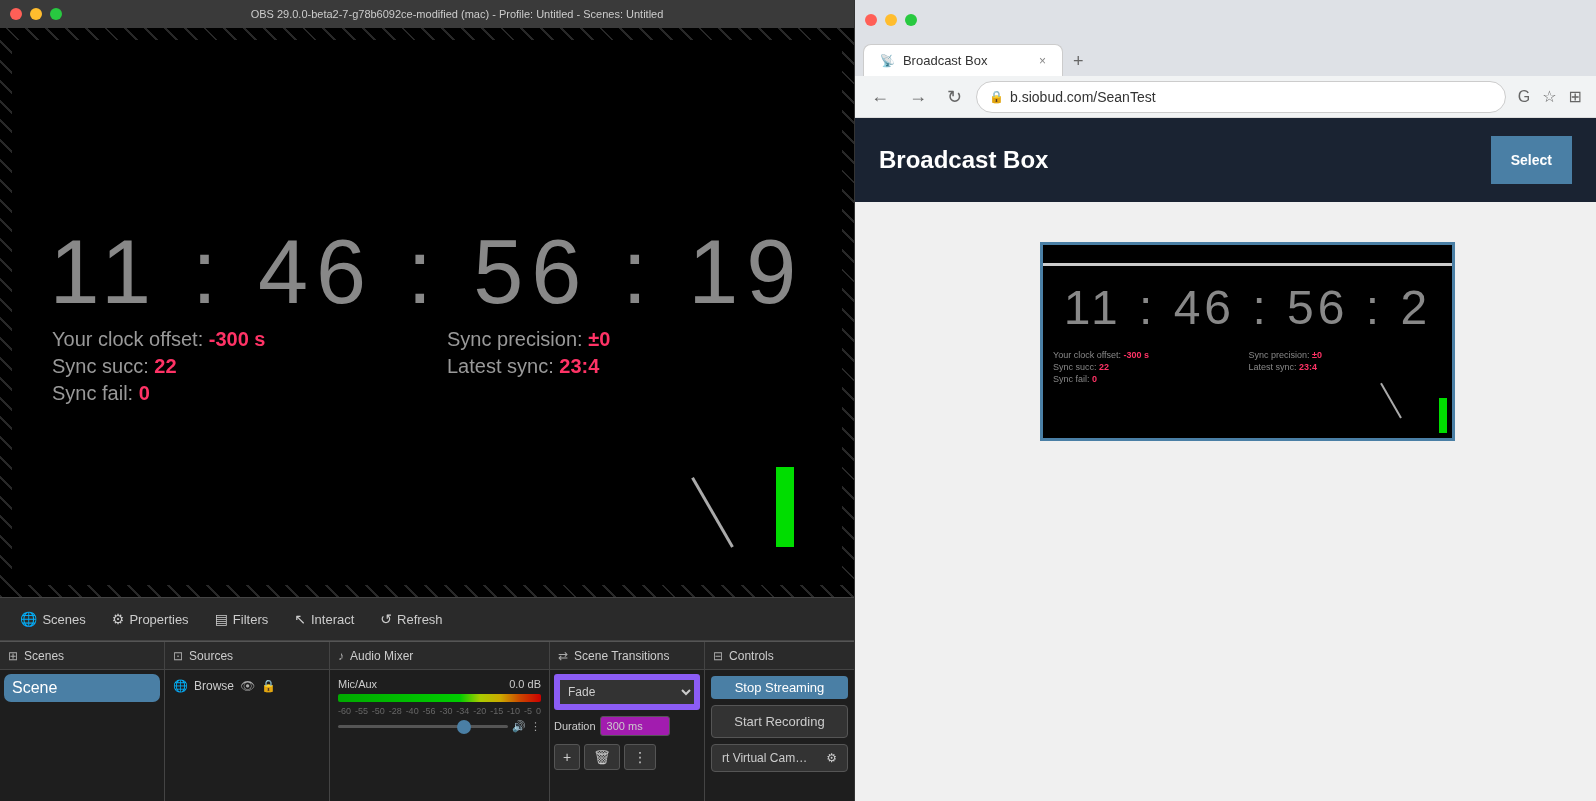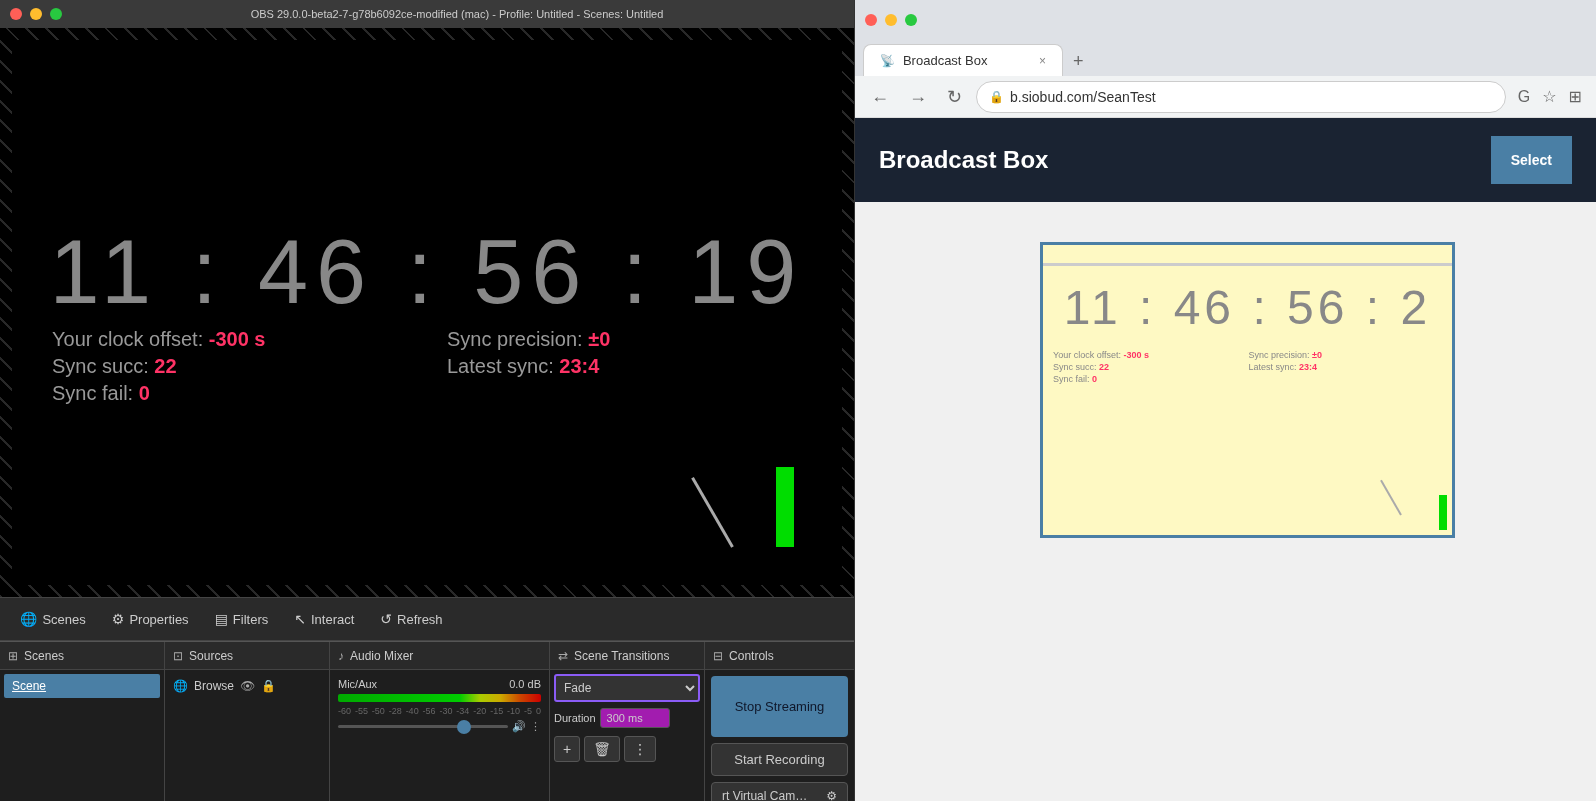--- a/index.html
+++ b/index.html
@@ -187,25 +187,24 @@
     .panel-sources { width: 165px; }
     .panel-audio { width: 220px; }
     .panel-transitions { width: 155px; }
     .panel-controls { flex: 1; }
 
     .panel-body { flex: 1; padding: 4px; overflow: hidden; }
 
     .scene-item {
       background: #4a7fa5;
       color: #fff;
-      font-size: 12px;
+      font-size: 16px;
       padding: 5px 8px;
-      border-radius: 2px;
-      cursor: pointer;
-      text-decoration: underline;
+      border-radius: 7px;
+      cursor: pointer;
     }
 
     .source-item {
       display: flex;
       align-items: center;
       gap: 6px;
       padding: 5px 4px;
       font-size: 12px;
       color: #ccc;
     }
@@ -250,21 +249,21 @@
       border-radius: 50%;
       top: -5px;
       left: 70%;
       cursor: pointer;
     }
 
     
     .transition-select {
       width: 100%;
       background: #333;
-      border: 2px solid #8b5cf6;
+      border: 6px solid #8b5cf6;
       color: #ccc;
       font-size: 12px;
       padding: 4px;
       border-radius: 3px;
       margin-bottom: 6px;
     }
     .duration-row {
       display: flex;
       align-items: center;
       gap: 4px;
@@ -297,23 +296,23 @@
 
     
     .controls-body {
       padding: 6px;
       display: flex;
       flex-direction: column;
       gap: 6px;
     }
     .btn-stop-streaming {
       background: #4a7fa5;
-      color: #0f172a;
+      color: #ffffff;
       border: none;
-      padding: 23px 12px;
+      padding: 4px 12px;
       font-size: 13px;
       border-radius: 4px;
       cursor: pointer;
       font-weight: 500;
     }
     .btn-start-recording {
       background: #333;
       color: #ccc;
       border: 1px solid #555;
       padding: 8px 12px;
@@ -481,22 +480,22 @@
       background: #f0f0f0;
       padding: 40px;
       display: flex;
       justify-content: center;
       align-items: flex-start;
     }
 
     
     .stream-preview {
       width: 415px;
-      height: 296px;
-      background: #fef9c3;
+      height: 199px;
+      background: #000000;
       border: 3px solid #4a7fa5;
       position: relative;
       overflow: hidden;
       margin-left: 44px;
     }
 
     .preview-white-bar {
       position: absolute;
       top: 18px;
       left: 0;

